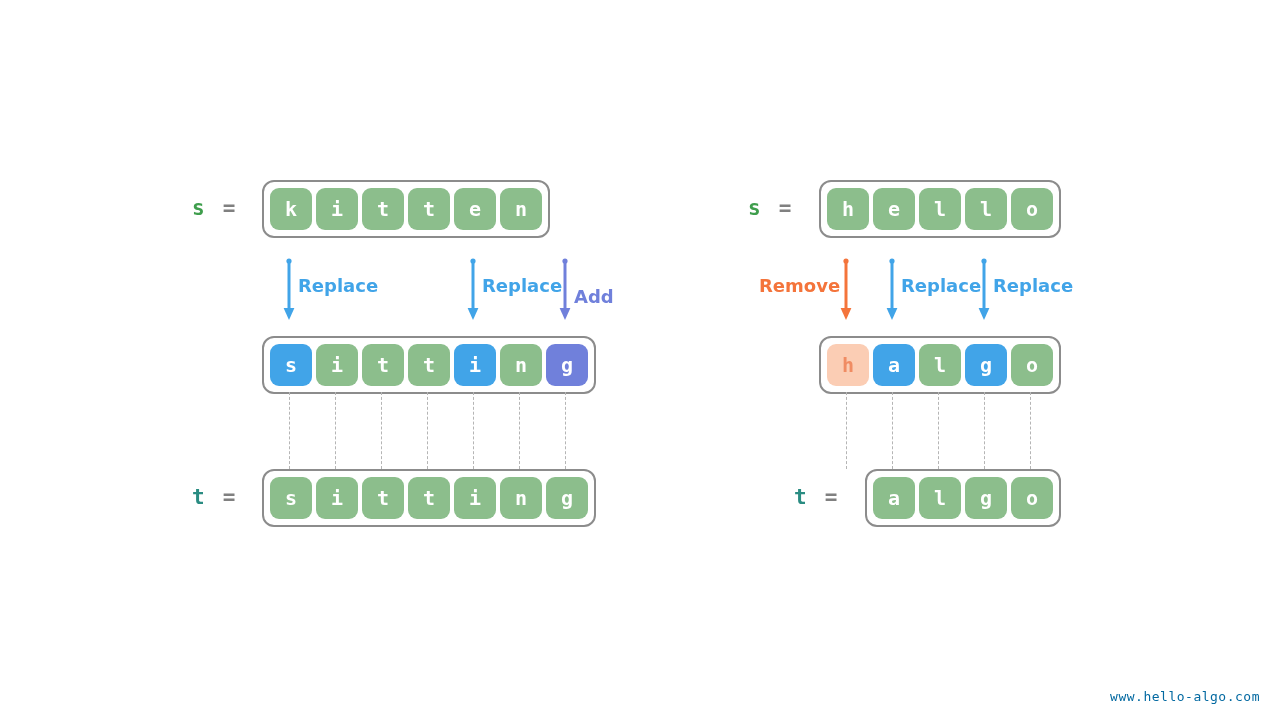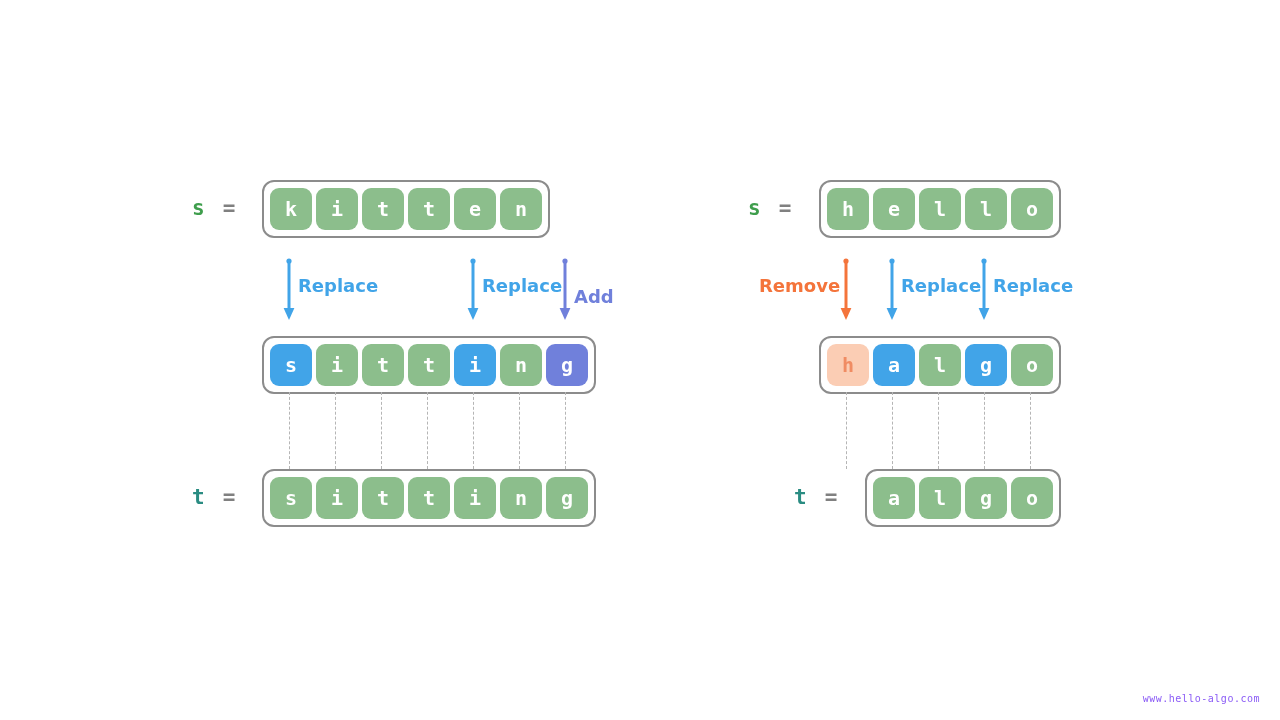--- a/index.html
+++ b/index.html
@@ -93,22 +93,22 @@
     width: 0;
     border-left: 1px dashed #b5b5b5;
   }
 
   
   #watermark {
     position: absolute;
     right: 20px;
     bottom: 16px;
     font-family: "DejaVu Sans Mono", monospace;
-    font-size: 10px;
-    color: #8b5cf6;
+    font-size: 13px;
+    color: #0369a1;
     letter-spacing: 0.5px;
   }
 </style>
 </head>
 <body>
 
 <div class="panel" id="panel-left">
 
   <div class="var-label" id="left-s-label" style="left:192px; top:196px;">
     <span class="var-name green">s</span>

